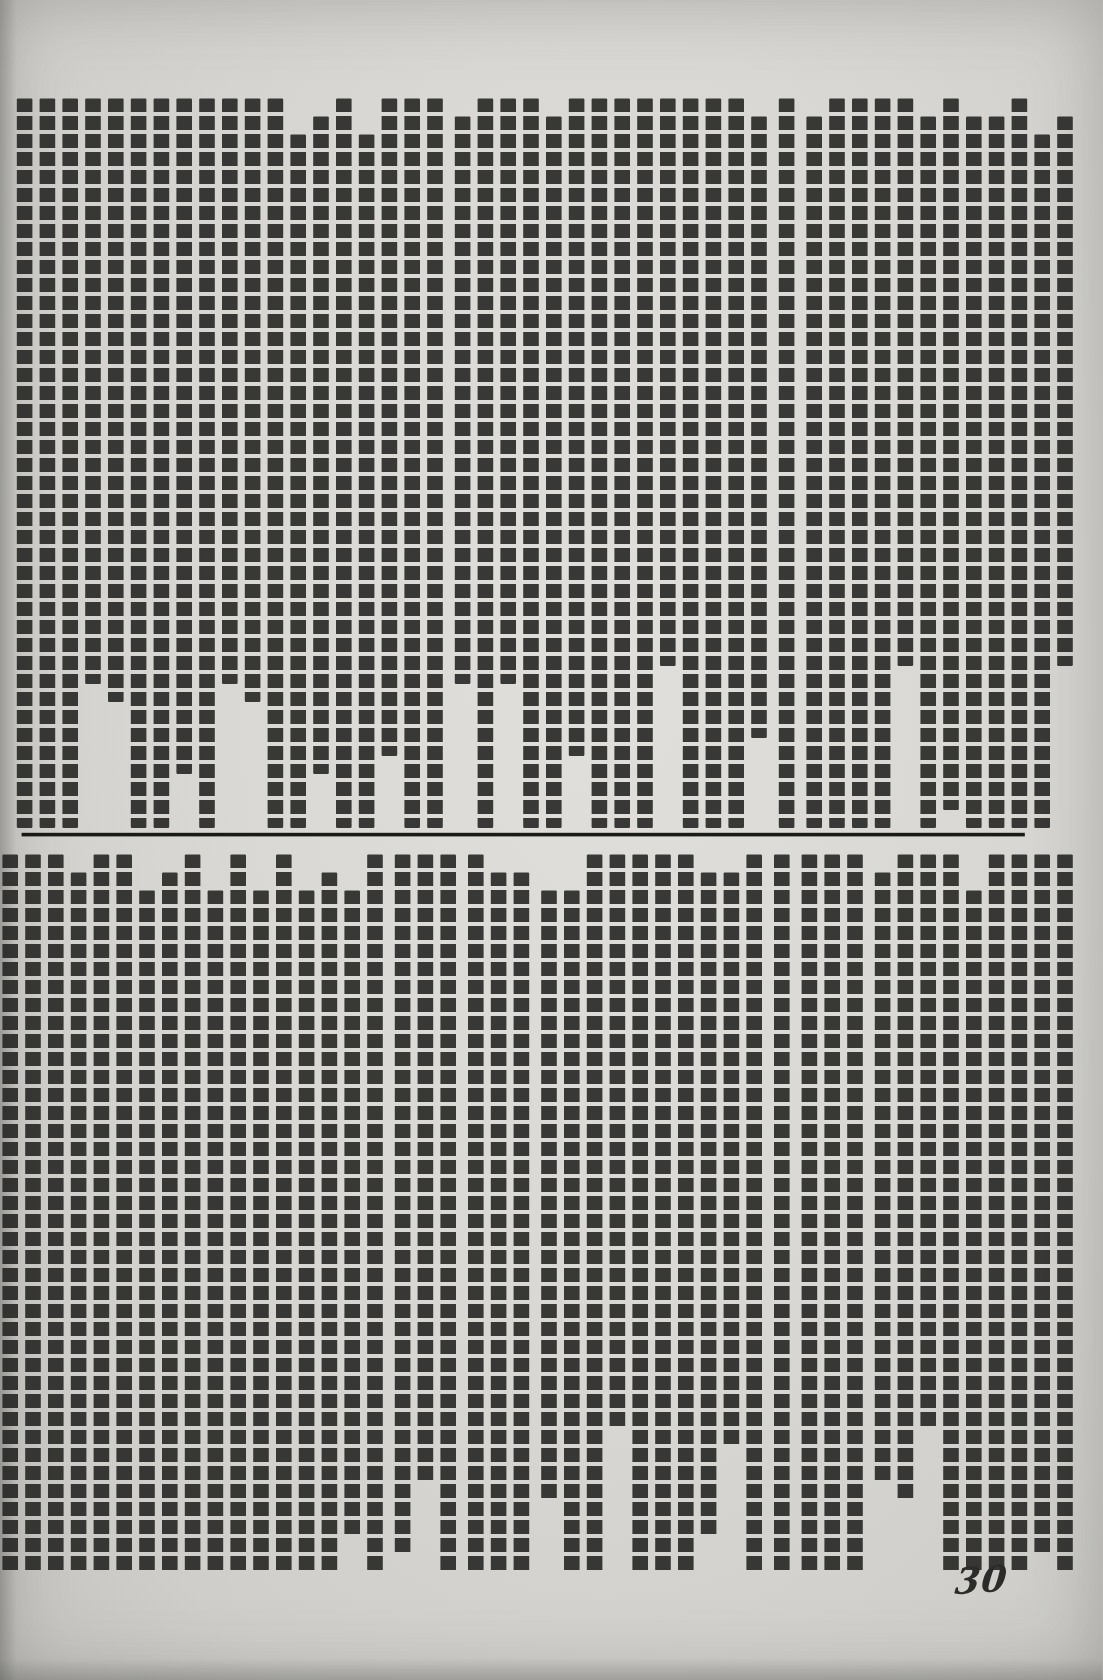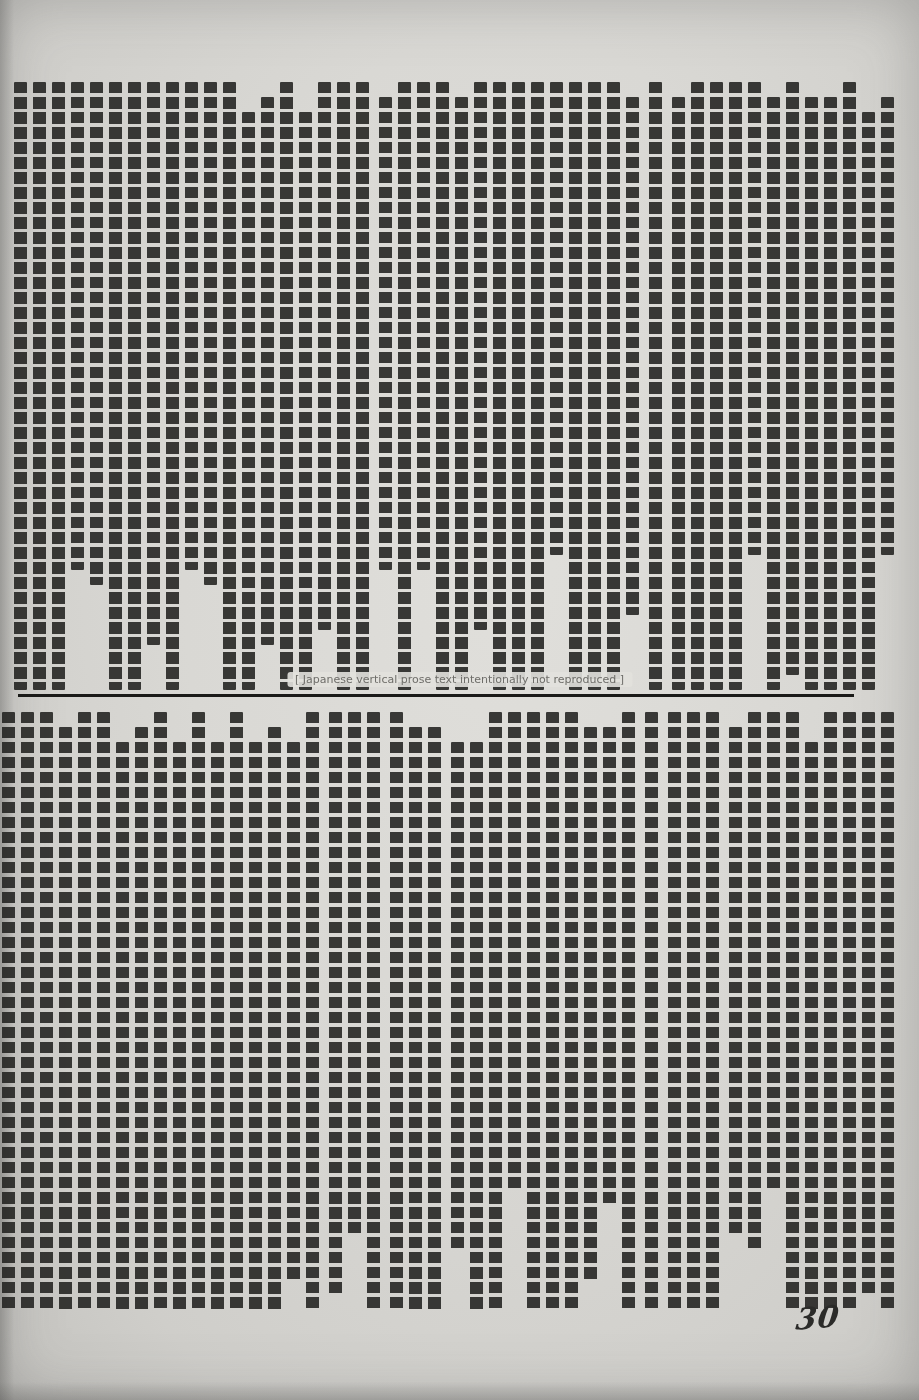--- a/index.html
+++ b/index.html
@@ -137,21 +137,20 @@
       <div class="col" style="margin-top: 0px; height: calc(100% + 0px);"></div>
       <div class="col" style="margin-top: 0px; height: calc(100% - 105px);"></div>
       <div class="col" style="margin-top: 0px; height: calc(100% - 120px);"></div>
       <div class="col" style="margin-top: 0px; height: calc(100% + 0px);"></div>
       <div class="col" style="margin-top: 0px; height: calc(100% + 0px);"></div>
       <div class="col" style="margin-top: 0px; height: calc(100% + 0px);"></div>
     </div>
 
   <div class="divider"></div>
 
-  <div class="omitted-notice">[ Japanese vertical prose text intentionally not reproduced ]</div>
 
   <div class="text-block text-block-lower">
       <div class="col" style="margin-top: 0px; height: calc(100% + 0px);"></div>
       <div class="col" style="margin-top: 0px; height: calc(100% - 15px);"></div>
       <div class="col" style="margin-top: 0px; height: calc(100% + 0px);"></div>
       <div class="col" style="margin-top: 0px; height: calc(100% + 0px);"></div>
       <div class="col" style="margin-top: 30px; height: calc(100% - 30px);"></div>
       <div class="col" style="margin-top: 0px; height: calc(100% + 0px);"></div>
       <div class="col" style="margin-top: 0px; height: calc(100% - 120px);"></div>
       <div class="col" style="margin-top: 0px; height: calc(100% - 60px);"></div>

